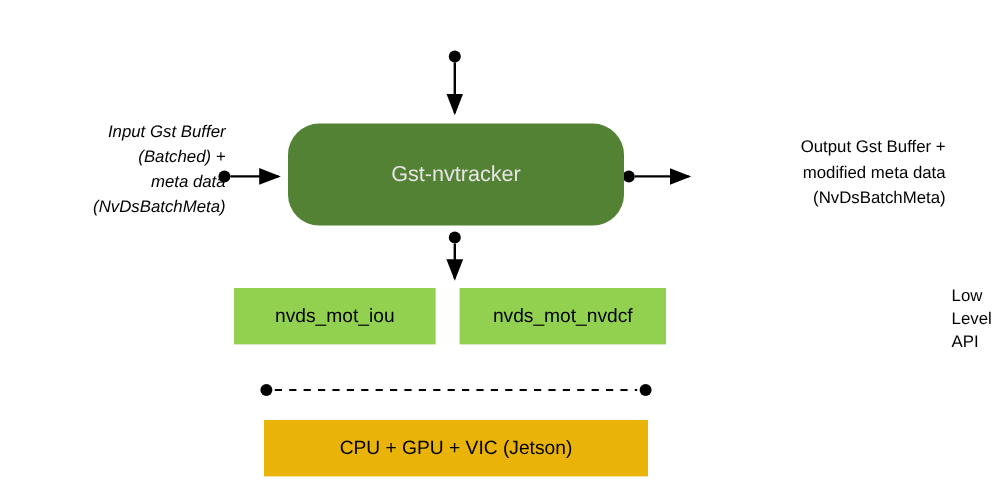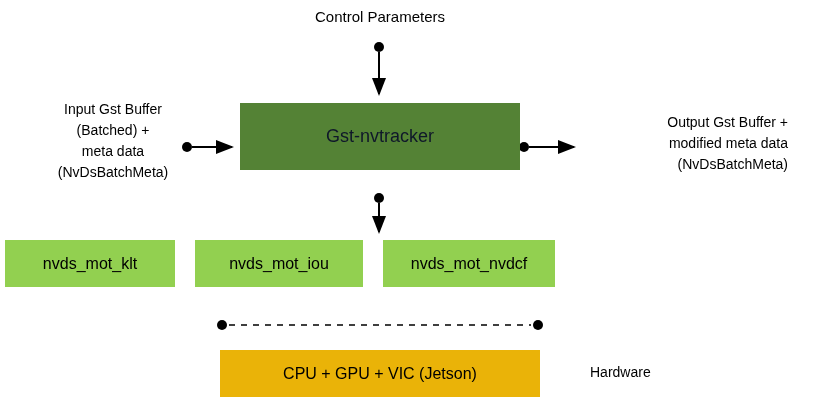--- a/index.html
+++ b/index.html
@@ -30,37 +30,39 @@
   }
   .control-params {
     left: 280px; top: 6px;
     width: 200px;
     text-align: center;
     font-size: 15px;
   }
   .input-label {
     left: 38px; top: 99px;
     width: 150px;
-    text-align: center;
+    text-align: right;
+    font-style: italic;
   }
   .output-label {
     left: 588px; top: 112px;
     width: 200px;
     text-align: right;
   }
   .main-box {
     position: absolute;
     left: 240px; top: 103px;
-    width: 280px; height: 67px;
+    width: 280px; height: 85px;
     background: #548235;
-    color: #0f172a;
+    color: #e5e5e5;
     display: flex;
     align-items: center;
     justify-content: center;
     font-size: 18px;
+    border-radius: 26px;
   }
   .ll-box {
     position: absolute;
     top: 240px;
     height: 47px;
     background: #92d050;
     color: #000000;
     display: flex;
     align-items: center;
     justify-content: center;
@@ -125,37 +127,37 @@
       <line x1="379" y1="203" x2="379" y2="232" stroke="#000000" stroke-width="2" marker-end="url(#arrowhead)"></line>
     </g>
 
     <g>
       <circle cx="222" cy="325" r="5" fill="#000000"></circle>
       <circle cx="538" cy="325" r="5" fill="#000000"></circle>
       <line x1="229" y1="325" x2="531" y2="325" stroke="#000000" stroke-width="1.5" stroke-dasharray="6,6"></line>
     </g>
   </svg>
 
-  <div class="label control-params">Control Parameters</div>
 
   <div class="main-box">
     <span>Gst-nvtracker</span>
   </div>
 
   <div class="label input-label">Input Gst Buffer
 (Batched) +
 meta data
 (NvDsBatchMeta)</div>
 
   <div class="label output-label">Output Gst Buffer +
 modified meta data
 (NvDsBatchMeta)</div>
 
-  <div class="ll-box ll-box-1">nvds_mot_klt</div>
   <div class="ll-box ll-box-3">nvds_mot_nvdcf</div>
   <div class="ll-box ll-box-2">nvds_mot_iou</div>
 
+  <div class="label api-label">Low
+Level
+API</div>
 
   <div class="hw-box">CPU + GPU + VIC (Jetson)</div>
 
-  <div class="label hw-label">Hardware</div>
 
 </div>
 
 </body></html>

